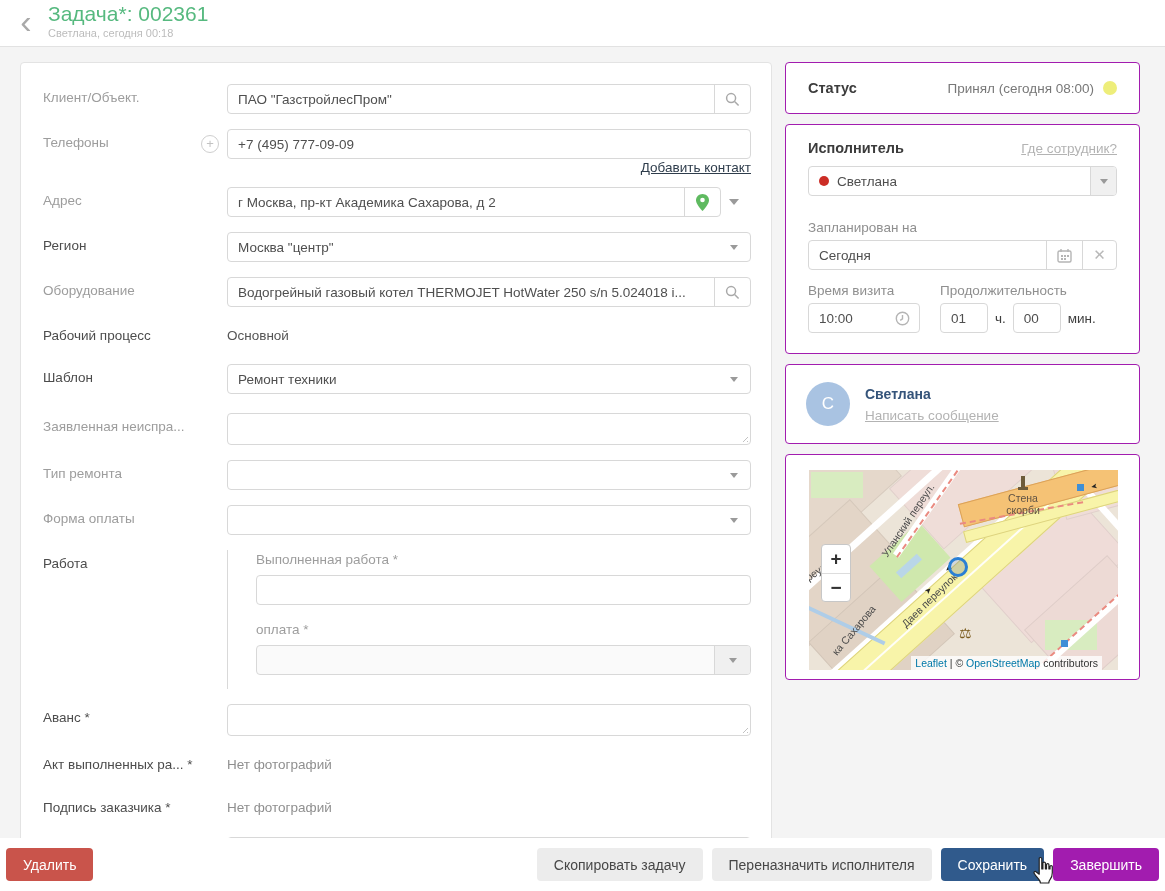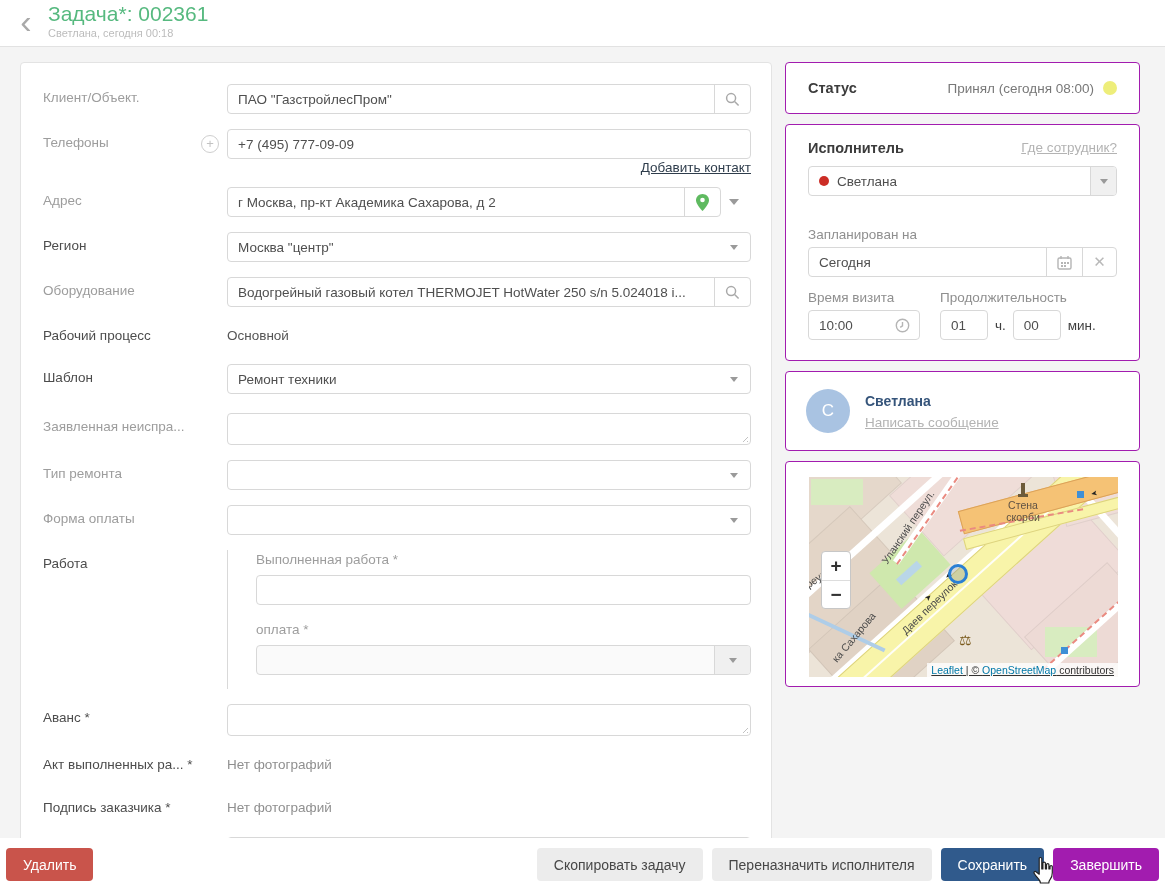--- a/index.html
+++ b/index.html
@@ -54,28 +54,28 @@
   .icon-search { width:15px; height:15px; }
   .icon-pin { width:13px; height:17px; }
   .icon-cal, .icon-clock { width:15px; height:15px; }
   .xgl { color:#b8b8b8; font-size:15px; cursor:pointer; }
   
   .status-inner { display:flex; align-items:center; justify-content:space-between; padding:17px 22px; }
   .card-h { font-weight:bold; font-size:14.5px; color:#3c3c3c; }
   .status-right { display:flex; align-items:center; gap:9px; color:#787878; }
   .dot { width:14px; height:14px; border-radius:50%; background:#eeee7a; flex:none; }
   .assignee-inner { padding:15px 22px 20px; }
-  .a-head { display:flex; justify-content:space-between; margin-bottom:10px; }
+  .a-head { display:flex; align-items:center; justify-content:space-between; margin-bottom:10px; }
   .gray-link { color:#b3b3b3; text-decoration:underline; font-size:13.5px; cursor:pointer; }
   .side-select { display:flex; align-items:center; border:1px solid #d8d8d8; border-radius:4px; height:30px; background:#fff; }
   .reddot { width:10px; height:10px; border-radius:50%; background:#cc2d26; margin:0 8px 0 10px; flex:none; }
   .grow { flex:1; color:#4f4f4f; white-space:nowrap; overflow:hidden; }
   .ddbtn { width:26px; align-self:stretch; background:#f0f0f0; border-left:1px solid #d8d8d8;
            border-radius:0 3px 3px 0; display:flex; align-items:center; justify-content:center; cursor:pointer; }
-  .small-label { font-size:13.5px; color:#8f8f8f; margin:31px 0 5px; }
+  .small-label { font-size:13.5px; color:#8f8f8f; margin:24px 0 5px; }
   .tt-row { display:flex; margin-top:13px; }
   .tt-col1 { width:112px; margin-right:20px; flex:none; }
   .tt-col2 { flex:1; }
   .dur { display:flex; align-items:center; gap:7px; margin-top:5px; }
   .mini { width:48px; }
   .mini .val { text-align:left; }
   .unit { color:#3f3f3f; }
   .emp-inner { display:flex; align-items:center; padding:17px 20px; }
   .avatar { width:44px; height:44px; border-radius:50%; background:#a9c3e2; color:#fff;
             display:flex; align-items:center; justify-content:center; font-size:17px; flex:none; }
@@ -88,22 +88,22 @@
   .map { position:relative; width:309px; height:200px; overflow:hidden; background:#ece4d8; cursor:grab; }
   .map div { position:absolute; }
   .blk { border:1px solid rgba(0,0,0,0.06); }
   .mlabel { font-size:10.5px; color:#4a4a4a; white-space:nowrap; }
   .mono-lab { font-size:10.5px; color:#5f5244; text-align:center; line-height:12px; }
   .zoomctl { left:12px; top:74px; width:30px; background:#fff; border:1px solid #c7c7c7;
              border-radius:4px; overflow:hidden; z-index:30; }
   .zbtn { position:static !important; width:100%; height:28px; display:flex; align-items:center; justify-content:center;
           font-size:19px; font-weight:bold; color:#333; cursor:pointer; }
   .zbtn + .zbtn { border-top:1px solid #ddd; }
-  .attrib { right:0; bottom:0; background:rgba(255,255,255,0.78); font-size:10.5px;
-            padding:1px 4px; color:#333; z-index:30; white-space:nowrap;text-decoration:underline; }
+  .attrib { right:16px; bottom:0; background:rgba(255,255,255,0.78); font-size:10.5px;
+            padding:1px 4px; color:#333; z-index:30; white-space:nowrap; }
   .maplink { color:#0078a8; cursor:pointer; }
   .marker { left:139px; top:87px; width:20px; height:20px; border:3px solid #2a7fd4; border-radius:50%;
             background:rgba(130,140,150,0.35); z-index:20; }
   .bluesq { width:7px; height:7px; background:#3f8fd6; z-index:15; }
   .obelisk { left:212px; top:6px; width:4px; height:11px; background:#6d5b3a; z-index:12; }
   .obelisk:after { content:""; position:absolute; left:-3px; top:11px; width:10px; height:3px; background:#6d5b3a; }
   .redline { border-top:2px dashed #ea8a80; height:0; z-index:8; }
   .whst { background:#fff; height:7px; z-index:4; }
   .arrowgl { font-size:8px; color:#222; z-index:10; }
   

